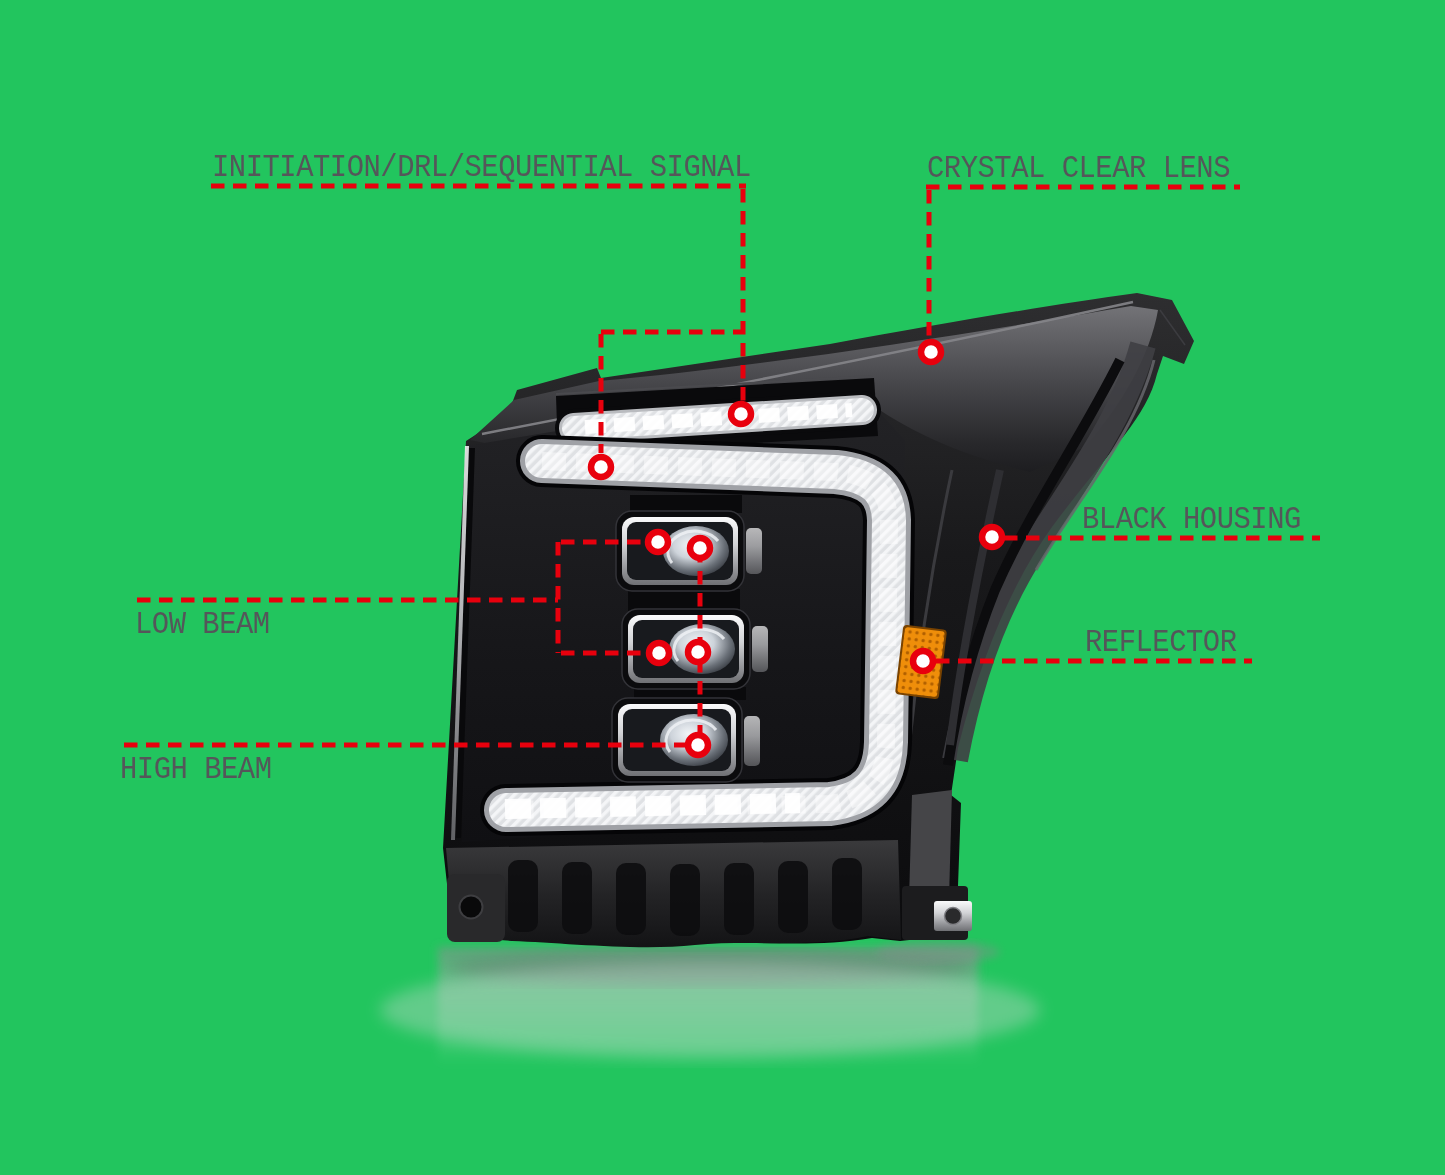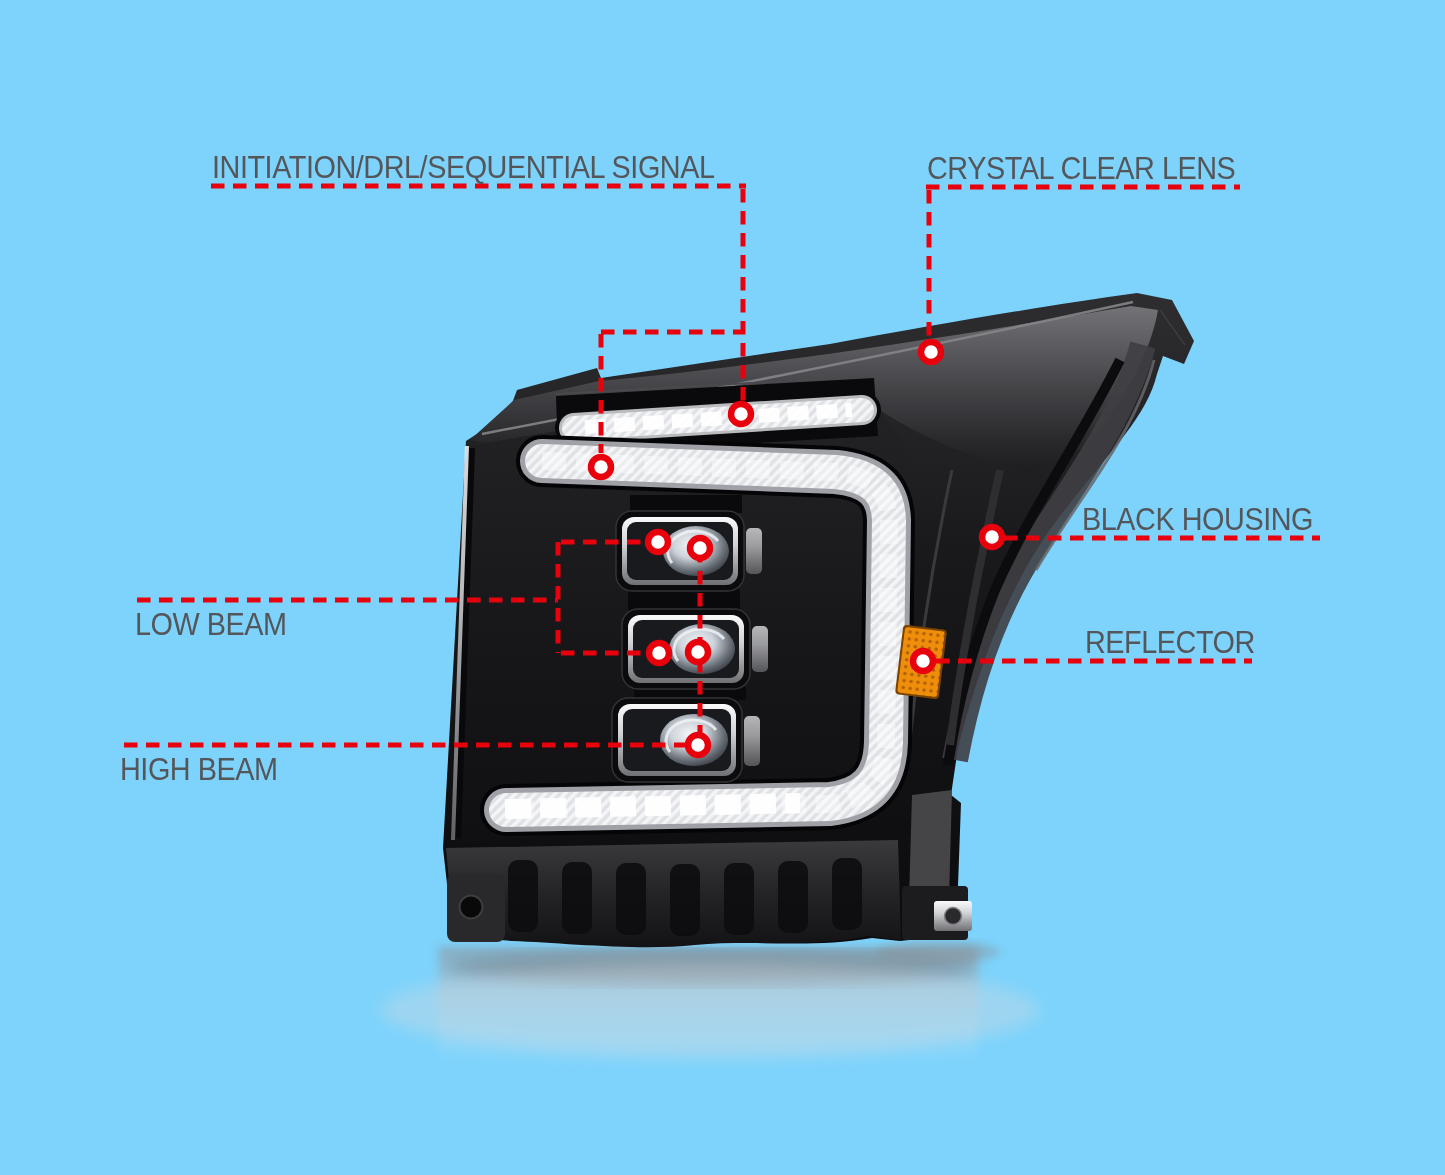--- a/index.html
+++ b/index.html
@@ -1,21 +1,21 @@
 <!DOCTYPE html>
 <html><head>
 <meta charset="utf-8">
 <style>
   html,body{margin:0;padding:0;background:#ffffff;}
   .stage{
     position:relative;
     width:1445px;height:1175px;
-    background:#7dd3fc;
+    background:#22c55e;
     overflow:hidden;
-    font-family:Liberation Sans, sans-serif;
+    font-family:Liberation Mono, monospace;
   }
   .stage svg{position:absolute;left:0;top:0;}
   .label{
     position:absolute;
     font-size:31px;
     font-weight:400;
     color:#55565a;
     letter-spacing:-0.5px;
     white-space:nowrap;
     transform:scaleX(0.93);

